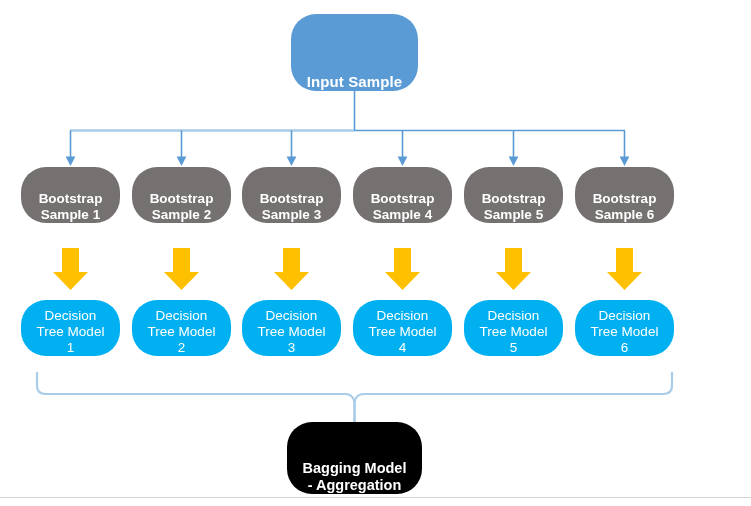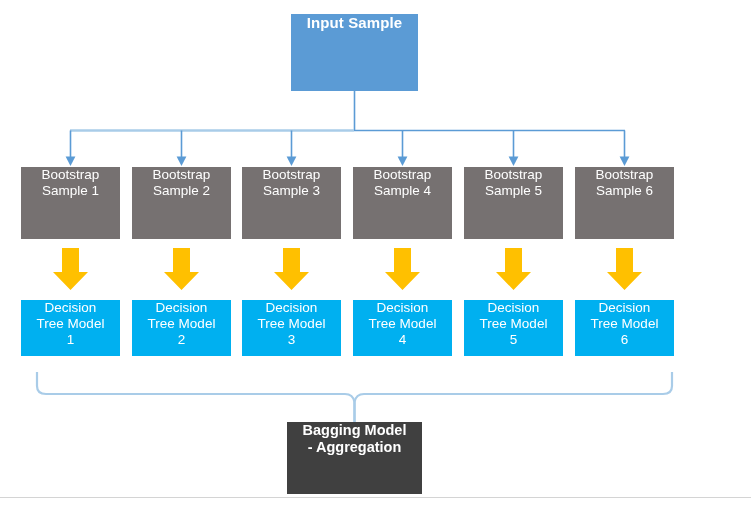--- a/index.html
+++ b/index.html
@@ -22,26 +22,27 @@
     left: 0;
     top: 0;
     width: 751px;
     height: 506px;
     pointer-events: none;
   }
   .node {
     position: absolute;
     box-sizing: border-box;
     display: flex;
-    align-items: flex-start;
+    align-items: flex-end;
     justify-content: center;
     text-align: center;
     color: #ffffff;
     line-height: 1.18;
     z-index: 3;
+    border-radius: 25px;
   }
   .node-label {
     display: block;
     white-space: pre-line;
   }
 
   
   #input-sample {
     left: 291px;
     top: 14px;
@@ -50,43 +51,43 @@
     background: #5B9BD5;
     font-size: 15px;
     font-weight: bold;
     letter-spacing: 0.1px;
   }
 
   
   .bootstrap-node {
     top: 167px;
     width: 99px;
-    height: 72px;
+    height: 56px;
     background: #767171;
     font-size: 13.5px;
-    font-weight: normal;
+    font-weight: bold;
   }
 
   
   .tree-node {
     top: 300px;
     width: 99px;
     height: 56px;
     background: #00B0F0;
     font-size: 13.5px;
     font-weight: normal;
   }
 
   
   #bagging-model {
     left: 287px;
     top: 422px;
     width: 135px;
     height: 72px;
-    background: #404040;
+    background: #000000;
     font-size: 14.5px;
     font-weight: bold;
   }
 
   
   #bottom-rule {
     position: absolute;
     left: 0;
     top: 497px;
     width: 751px;

